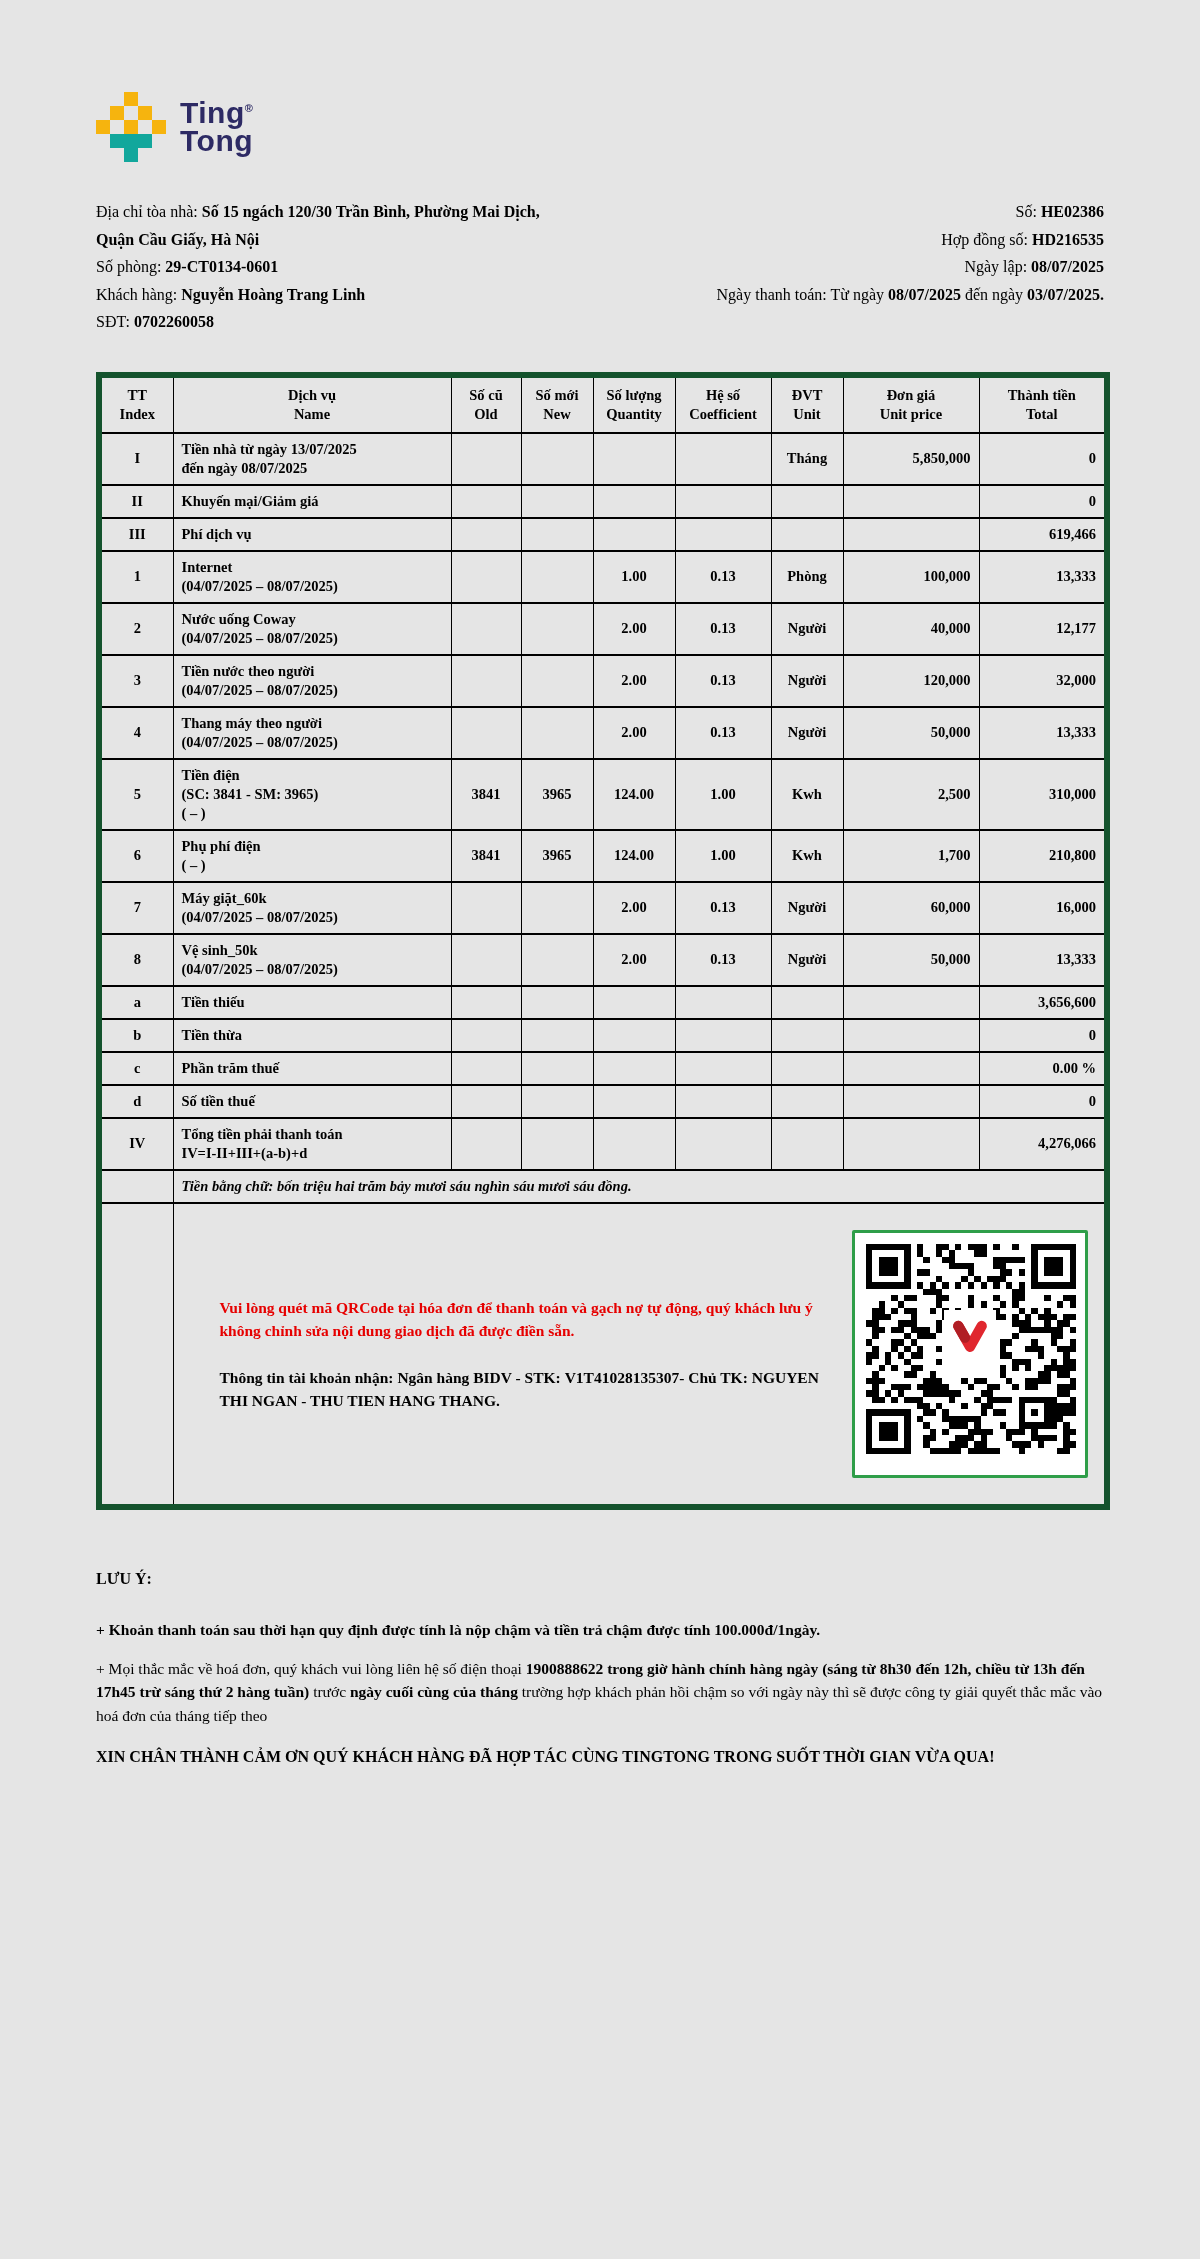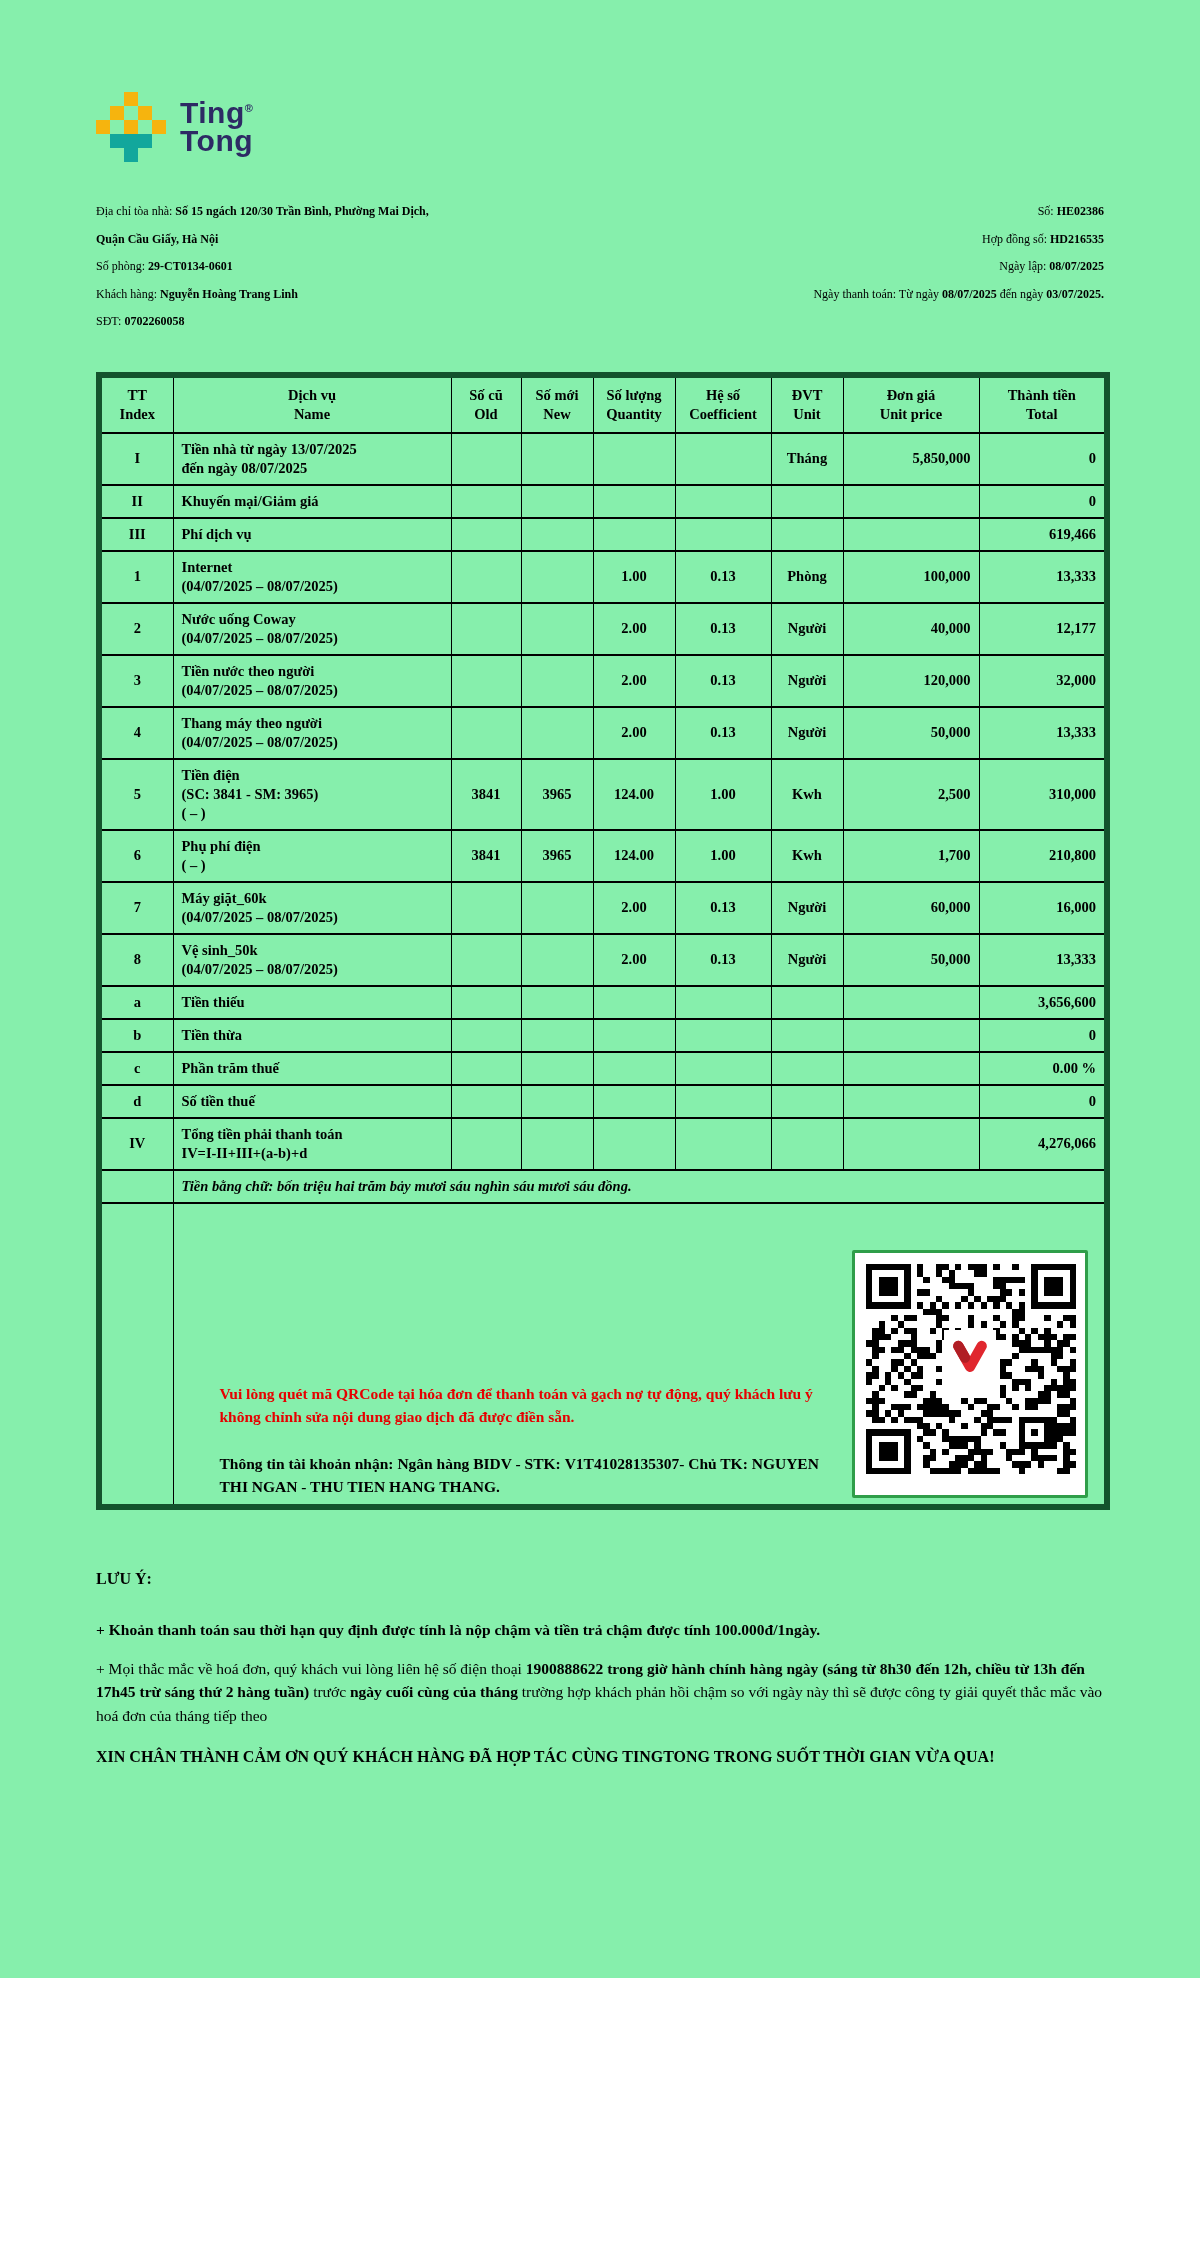--- a/index.html
+++ b/index.html
@@ -1,53 +1,53 @@
 <!DOCTYPE html>
 <html><head>
 <meta charset="utf-8">
 <style>
   html,body{margin:0;padding:0;background:#fff;}
-  .page{width:1200px;height:1978px;background:#86efac;position:relative;overflow:hidden;
+  .page{width:1200px;height:2259px;background:#e5e5e5;position:relative;overflow:hidden;
         font-family:"Liberation Serif", serif;color:#000;}
   .content{padding:0 96px;}
 
   
   .header{display:flex;justify-content:space-between;align-items:flex-start;padding-top:92px;}
   .logo{display:flex;align-items:center;gap:14px;}
   .logo-icon{position:relative;width:70px;height:70px;}
   .px{position:absolute;width:14px;height:14px;}
   .px.y{background:#f6b40e;}
   .px.t{background:#12a79c;}
   .logo-text{font-family:"Liberation Sans", sans-serif;font-weight:700;color:#2d2a64;
              font-size:30px;line-height:0.95;letter-spacing:0.5px;}
   .logo-text sup{font-size:11px;}
   .title-block{width:500px;text-align:center;font-weight:bold;font-size:17.5px;line-height:1.55;margin-top:6px;}
 
   
-  .info{margin-top:36px;font-size:12px;}
+  .info{margin-top:36px;font-size:16px;}
   .info-row{display:flex;justify-content:space-between;line-height:27.5px;}
   .info-left{text-align:left;}
   .info-right{text-align:left;}
 
   
   table.invoice{border-collapse:collapse;width:1008px;margin-top:36px;table-layout:fixed;border:6px solid #14532d;}
   .invoice th,.invoice td{border:1px solid #000;border-top-width:2px;border-bottom-width:2px;
       padding:6px 8px;font-weight:bold;font-size:14.5px;line-height:19px;vertical-align:middle;
       overflow:hidden;}
   .invoice th{text-align:center;padding:8px 4px;}
   .cell-tt{text-align:center;}
   .cell-name{text-align:left;padding-left:10px;}
   .cell-c{text-align:center;}
   .cell-r{text-align:right;}
   .words-cell{font-weight:normal;font-style:italic;padding-left:10px;}
   .words-cell b{font-weight:bold;}
 
   
   .qr-cell{padding:0;height:288px;font-weight:normal;}
-  .qr-row-inner{display:flex;align-items:flex-end;justify-content:space-between;height:100%;}
+  .qr-row-inner{display:flex;align-items:center;justify-content:space-between;height:100%;}
   .qr-texts{width:620px;margin-left:38px;font-size:15.5px;line-height:23px;}
   .qr-red-note{color:#e60000;margin-bottom:24px;}
   .qr-frame{border:3px solid #2f9e49;border-radius:2px;background:#fff;width:236px;height:248px;
             margin-right:8px;position:relative;box-sizing:border-box;padding:11px 11px 24px 11px;}
   .qr-frame svg{display:block;}
   .qr-center-logo{position:absolute;left:50%;top:103px;transform:translate(-50%,-50%);
       width:52px;height:52px;background:#fff;display:flex;align-items:center;justify-content:center;}
 
   
   .footer{margin-top:60px;font-size:15.5px;}

